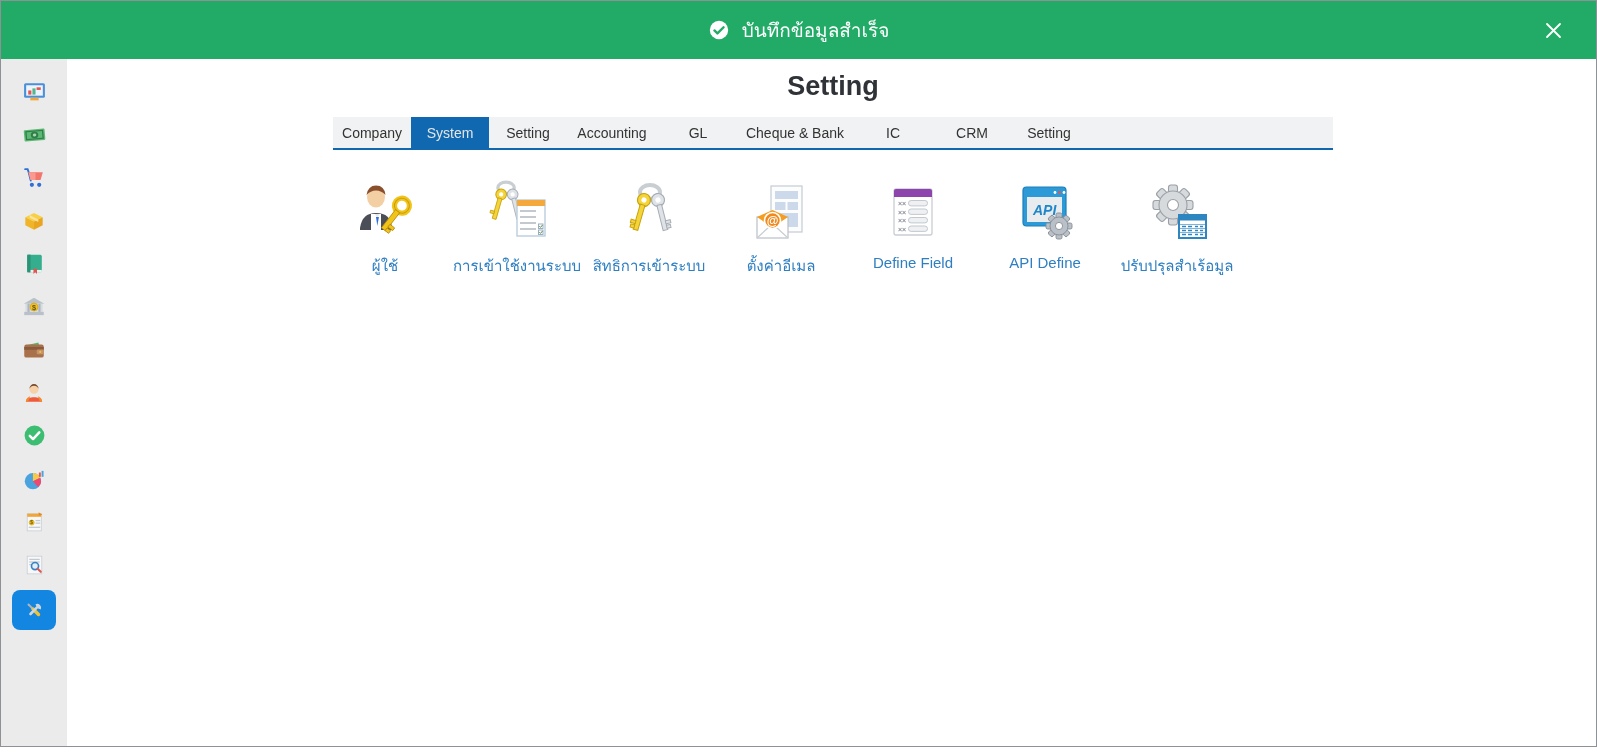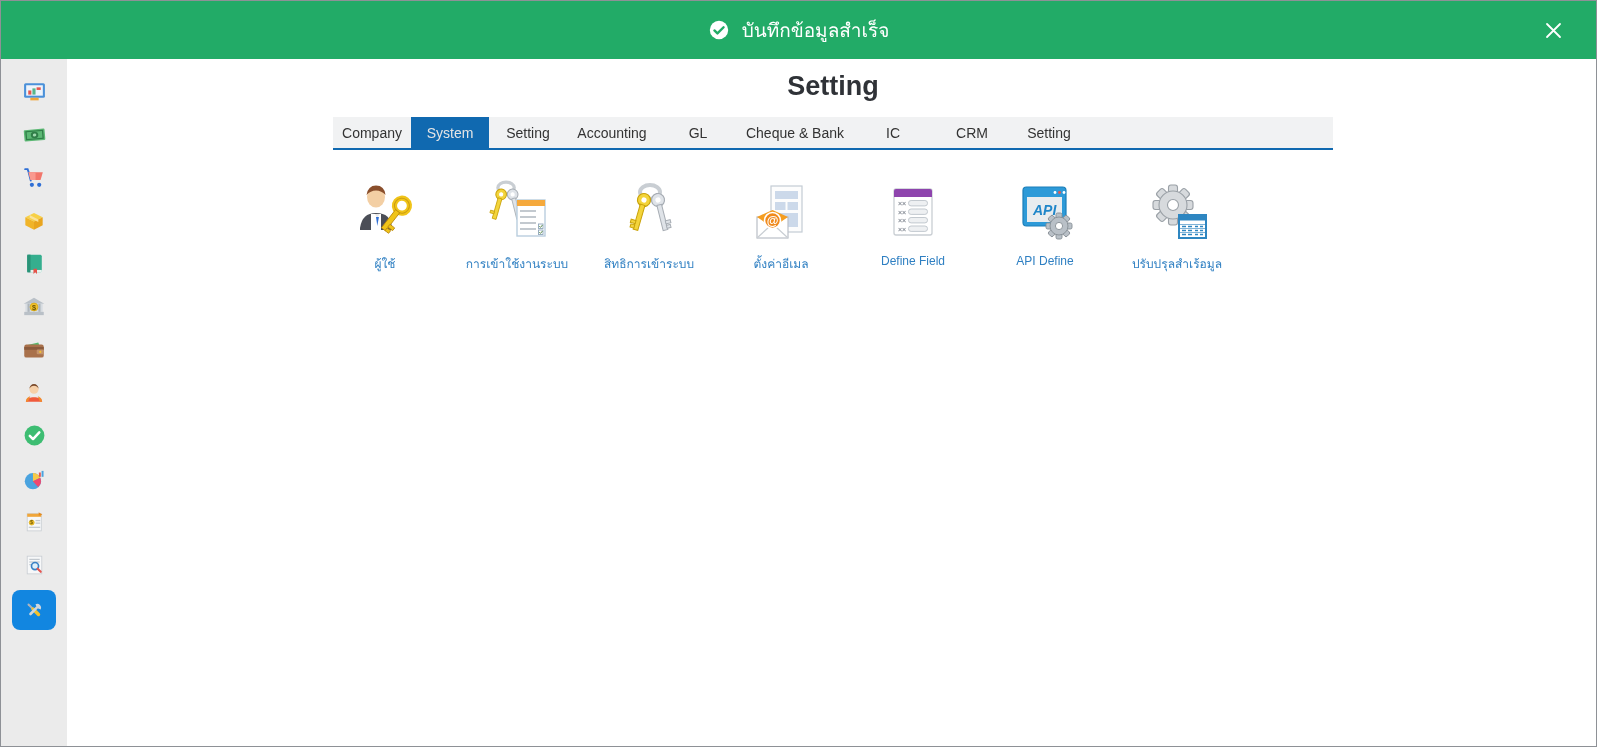--- a/index.html
+++ b/index.html
@@ -44,21 +44,21 @@
   .tabstrip {
     margin-top:15px; height:33px; background:#f1f2f3;
     border-bottom:2px solid #1069b0; display:flex; font-size:14px; color:#333;text-align:right;
   }
   .tab { display:flex; align-items:center; justify-content:center; cursor:pointer; }
   .tab.active { background:#1069b0; color:#e5e5e5; }
   
   .grid { display:flex; margin-top:30px; margin-left:-14px; }
   .grid-item { width:132px; text-align:center; cursor:pointer; }
   .grid-icon { width:64px; height:64px; margin:0 auto; }
-  .grid-label { margin-top:10px; font-size:12px; color:#2e7fc2; }
+  .grid-label { margin-top:10px; font-size:15px; color:#2e7fc2; }
   svg { display:block; }
 </style>
 </head>
 <body>
 
 <div class="window">
 
   <div class="notif">
     <svg width="22" height="22" viewBox="0 0 24 24">
       <circle cx="12" cy="12" r="10" fill="#ffffff"></circle>

